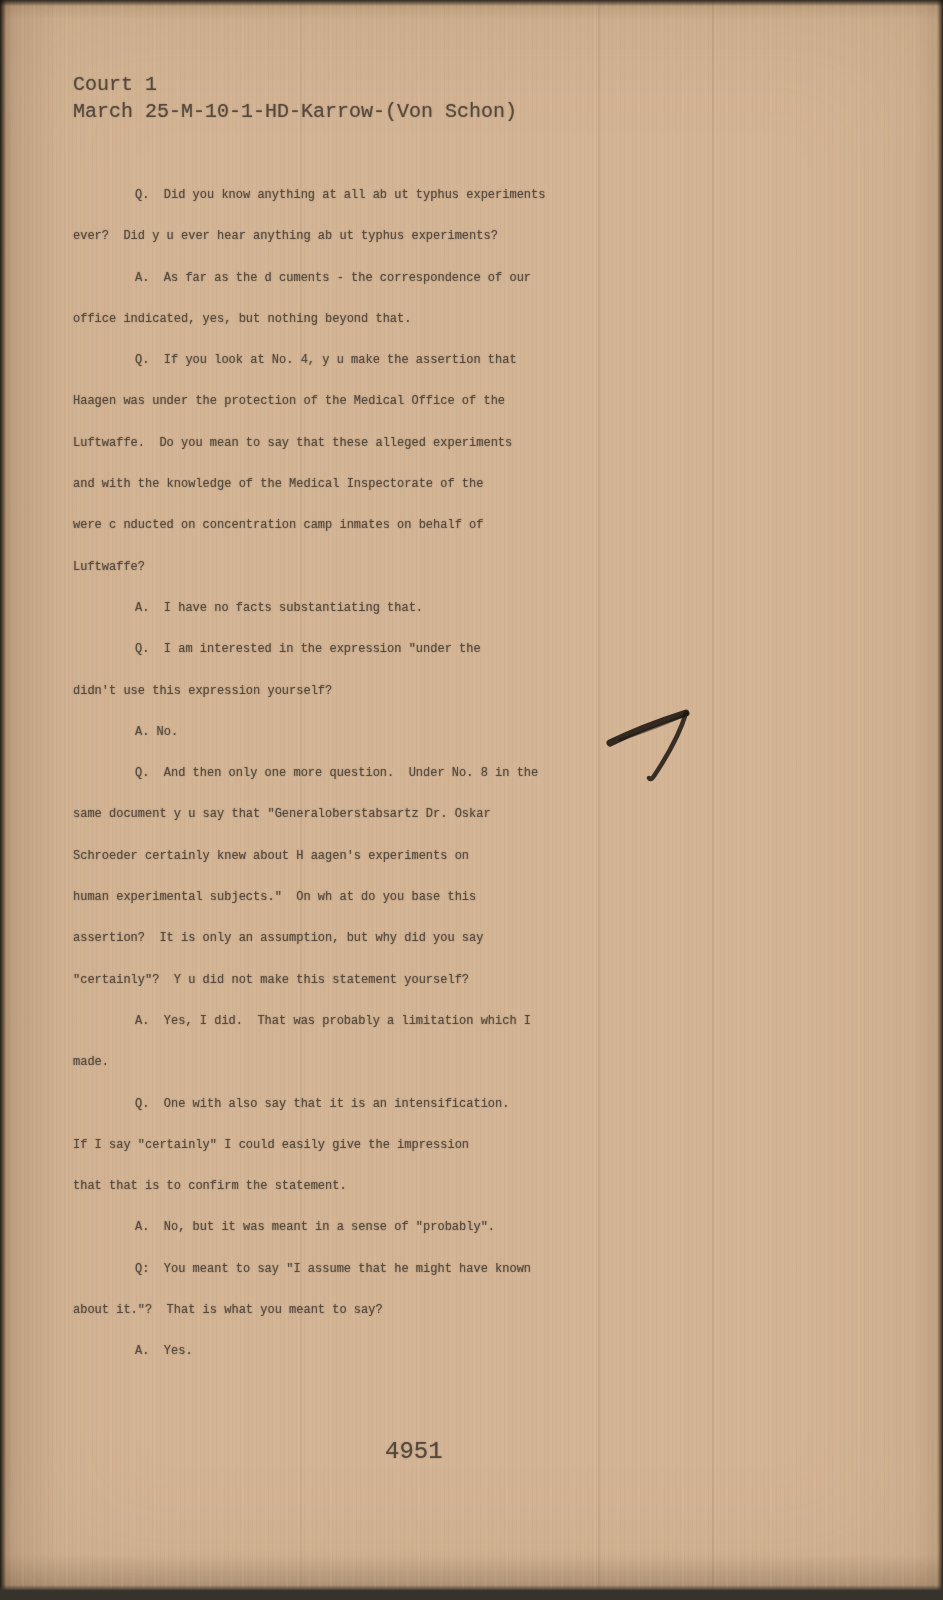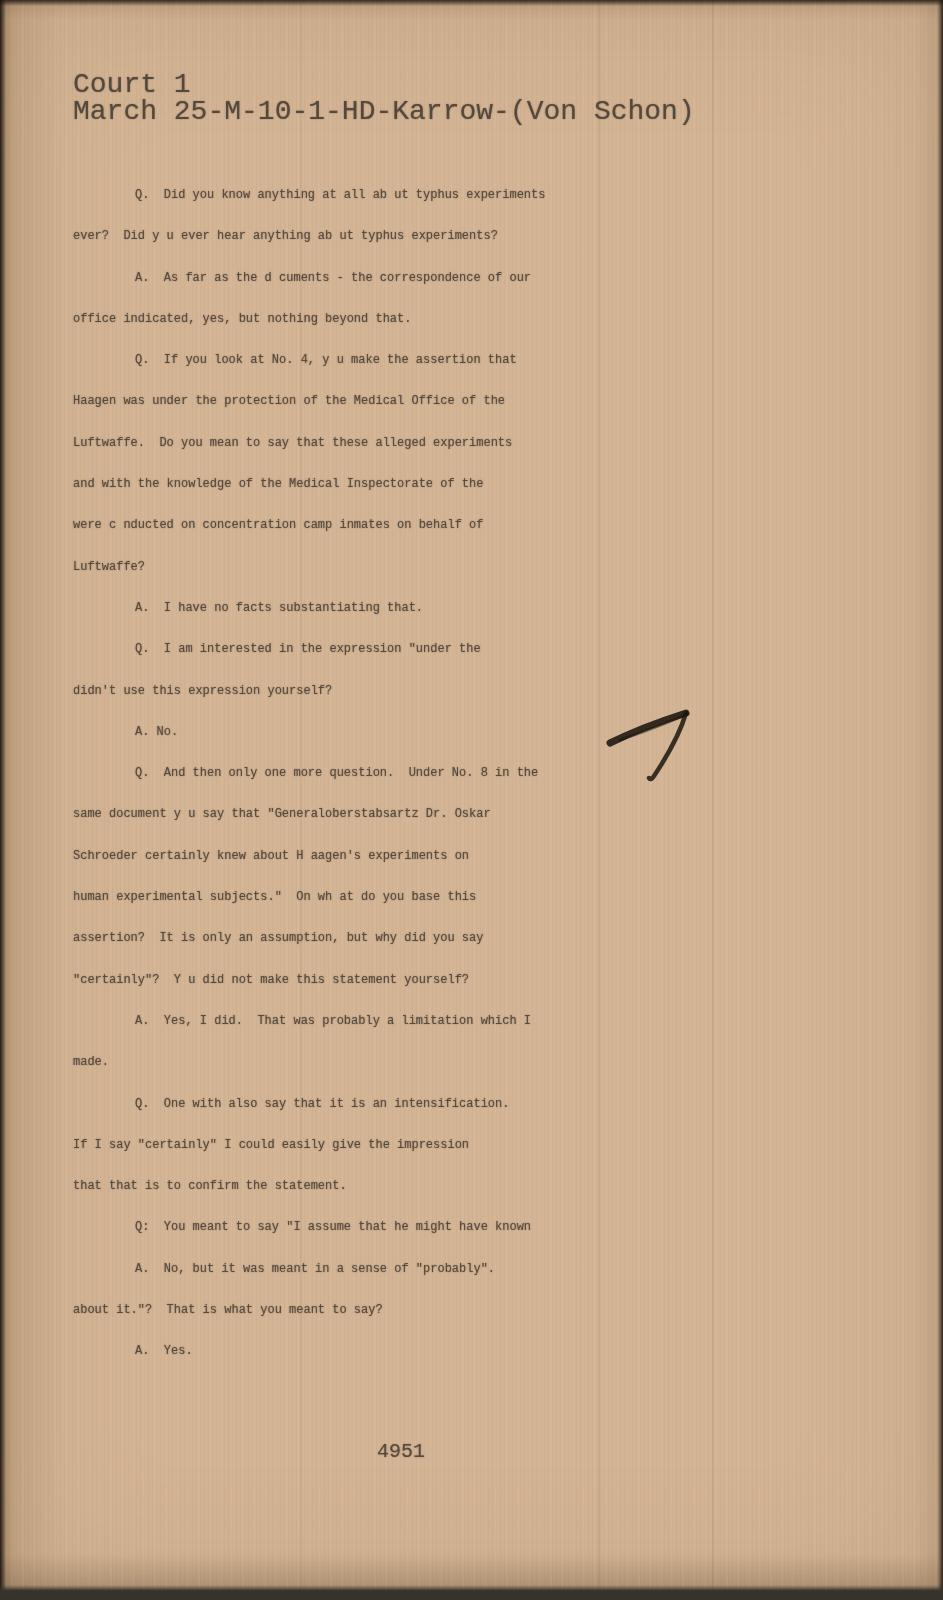--- a/index.html
+++ b/index.html
@@ -34,31 +34,31 @@
   .edge-right { position:absolute; top:0; bottom:0; right:0; width:6px;
                 background:linear-gradient(270deg, rgba(30,25,19,0.9), rgba(30,25,19,0.2) 75%, rgba(30,25,19,0)); }
   .edge-bottom{ position:absolute; left:0; right:0; bottom:0; height:15px;
                 background:linear-gradient(0deg, #36322c 0, #36322c 62%, rgba(54,50,44,0.35) 85%, rgba(54,50,44,0)); }
   .ink {
     color: rgba(74,64,54,0.80);
     text-shadow: 0 0 1px rgba(74,64,54,0.55), 0 0 2px rgba(74,64,54,0.20);
   }
   .header {
     position:absolute; left:73px; top:71px;
-    font-size:28px; line-height:27px; white-space:pre;
+    font-size:20px; line-height:27px; white-space:pre;
   }
   .transcript {
     position:absolute; left:73px; top:175px; width:820px;
     font-size:12px;
   }
   .line { height:41.3px; line-height:41.3px; white-space:pre; }
   .indent { padding-left:62px; }
   .pagenum {
-    position:absolute; left:377px; top:1441px;
-    font-size:20px; line-height:22px; white-space:pre;font-family:Liberation Mono, monospace;
+    position:absolute; left:385px; top:1441px;
+    font-size:24px; line-height:22px; white-space:pre;font-family:Liberation Mono, monospace;
   }
   .mark7 { position:absolute; left:596px; top:697px; width:110px; height:90px; }
 </style>
 </head>
 <body>
 
 <div class="scan">
   <div class="paper"></div>
   <div class="seam s1"></div>
   <div class="seam s2"></div>
@@ -86,22 +86,22 @@
       <div class="line ink">same document y u say that "Generaloberstabsartz Dr. Oskar</div>
       <div class="line ink">Schroeder certainly knew about H aagen's experiments on</div>
       <div class="line ink">human experimental subjects."  On wh at do you base this</div>
       <div class="line ink">assertion?  It is only an assumption, but why did you say</div>
       <div class="line ink">"certainly"?  Y u did not make this statement yourself?</div>
       <div class="line ink indent">A.  Yes, I did.  That was probably a limitation which I</div>
       <div class="line ink">made.</div>
       <div class="line ink indent">Q.  One with also say that it is an intensification.</div>
       <div class="line ink">If I say "certainly" I could easily give the impression</div>
       <div class="line ink">that that is to confirm the statement.</div>
+      <div class="line ink indent">A.  No, but it was meant in a sense of "probably".</div>
       <div class="line ink indent">Q:  You meant to say "I assume that he might have known</div>
-      <div class="line ink indent">A.  No, but it was meant in a sense of "probably".</div>
       <div class="line ink">about it."?  That is what you meant to say?</div>
       <div class="line ink indent">A.  Yes.</div>
     </div>
 
   <svg class="mark7" viewBox="0 0 110 90" xmlns="http://www.w3.org/2000/svg">
     <path d="M14 46 C 32 37, 62 25, 90 16" fill="none" stroke="rgba(28,22,16,0.88)" stroke-width="7" stroke-linecap="round"></path>
     <path d="M24 43 C 44 36, 70 27, 91 17" fill="none" stroke="rgba(28,22,16,0.55)" stroke-width="3" stroke-linecap="round"></path>
     <path d="M90 16 C 85 33, 72 58, 58 79 C 56 82, 54 83, 53 81" fill="none" stroke="rgba(28,22,16,0.85)" stroke-width="4.5" stroke-linecap="round"></path>
   </svg>
 

